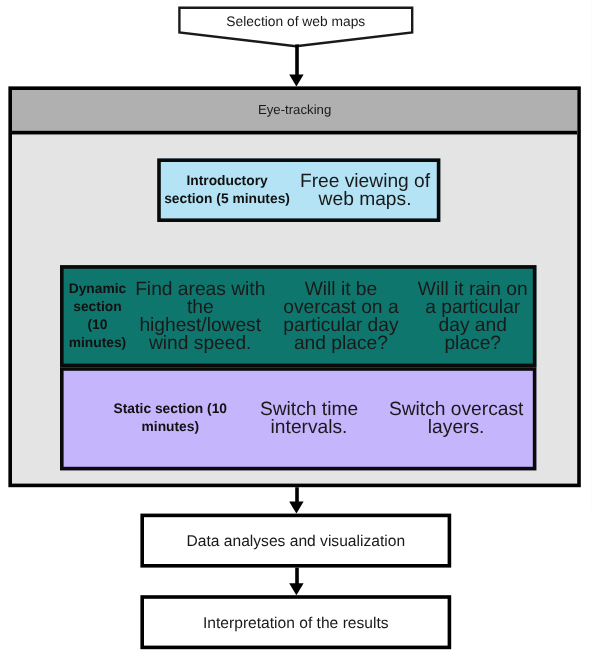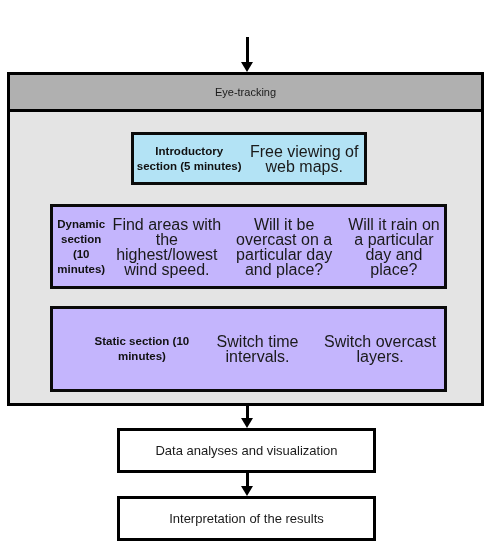--- a/index.html
+++ b/index.html
@@ -120,24 +120,24 @@
 
   .box-intro {
     left: 121px;
     top: 57px;
     width: 236px;
     height: 53px;
     background: #b3e3f5;
   }
   .box-dynamic {
     left: 40px;
-    top: 129px;
+    top: 146px;
     width: 397px;
     height: 85px;
-    background: #c4b5fd;
+    background: #0f766e;
   }
   .box-static {
     left: 40px;
     top: 231px;
     width: 397px;
     height: 86px;
     background: #c4b5fd;
     padding-left: 32px;
   }
 
@@ -159,20 +159,26 @@
     color: #1a1a1a;
   }
   .box-analyses { top: 428px; }
   .box-interpretation { top: 496px; }
 </style>
 </head>
 <body>
 
 <div id="canvas">
 
+  <div class="banner">
+    <svg width="197" height="35" viewBox="0 0 197 35">
+      <polygon points="1.5,1.5 195.5,1.5 195.5,22 98.5,33.5 1.5,22" fill="#ffffff" stroke="#1a1a1a" stroke-width="2"></polygon>
+    </svg>
+    <div class="banner-label">Selection of web maps</div>
+  </div>
 
   <div class="arrow" style="left:246px; top:37px; width:3px; height:35px;">
     <div class="shaft" style="height:26px;"></div>
     <div class="head" style="top:25px;"></div>
   </div>
 
   <div class="container-box">
 
     <div class="container-header">
       <span class="container-header-label">Eye-tracking</span>

